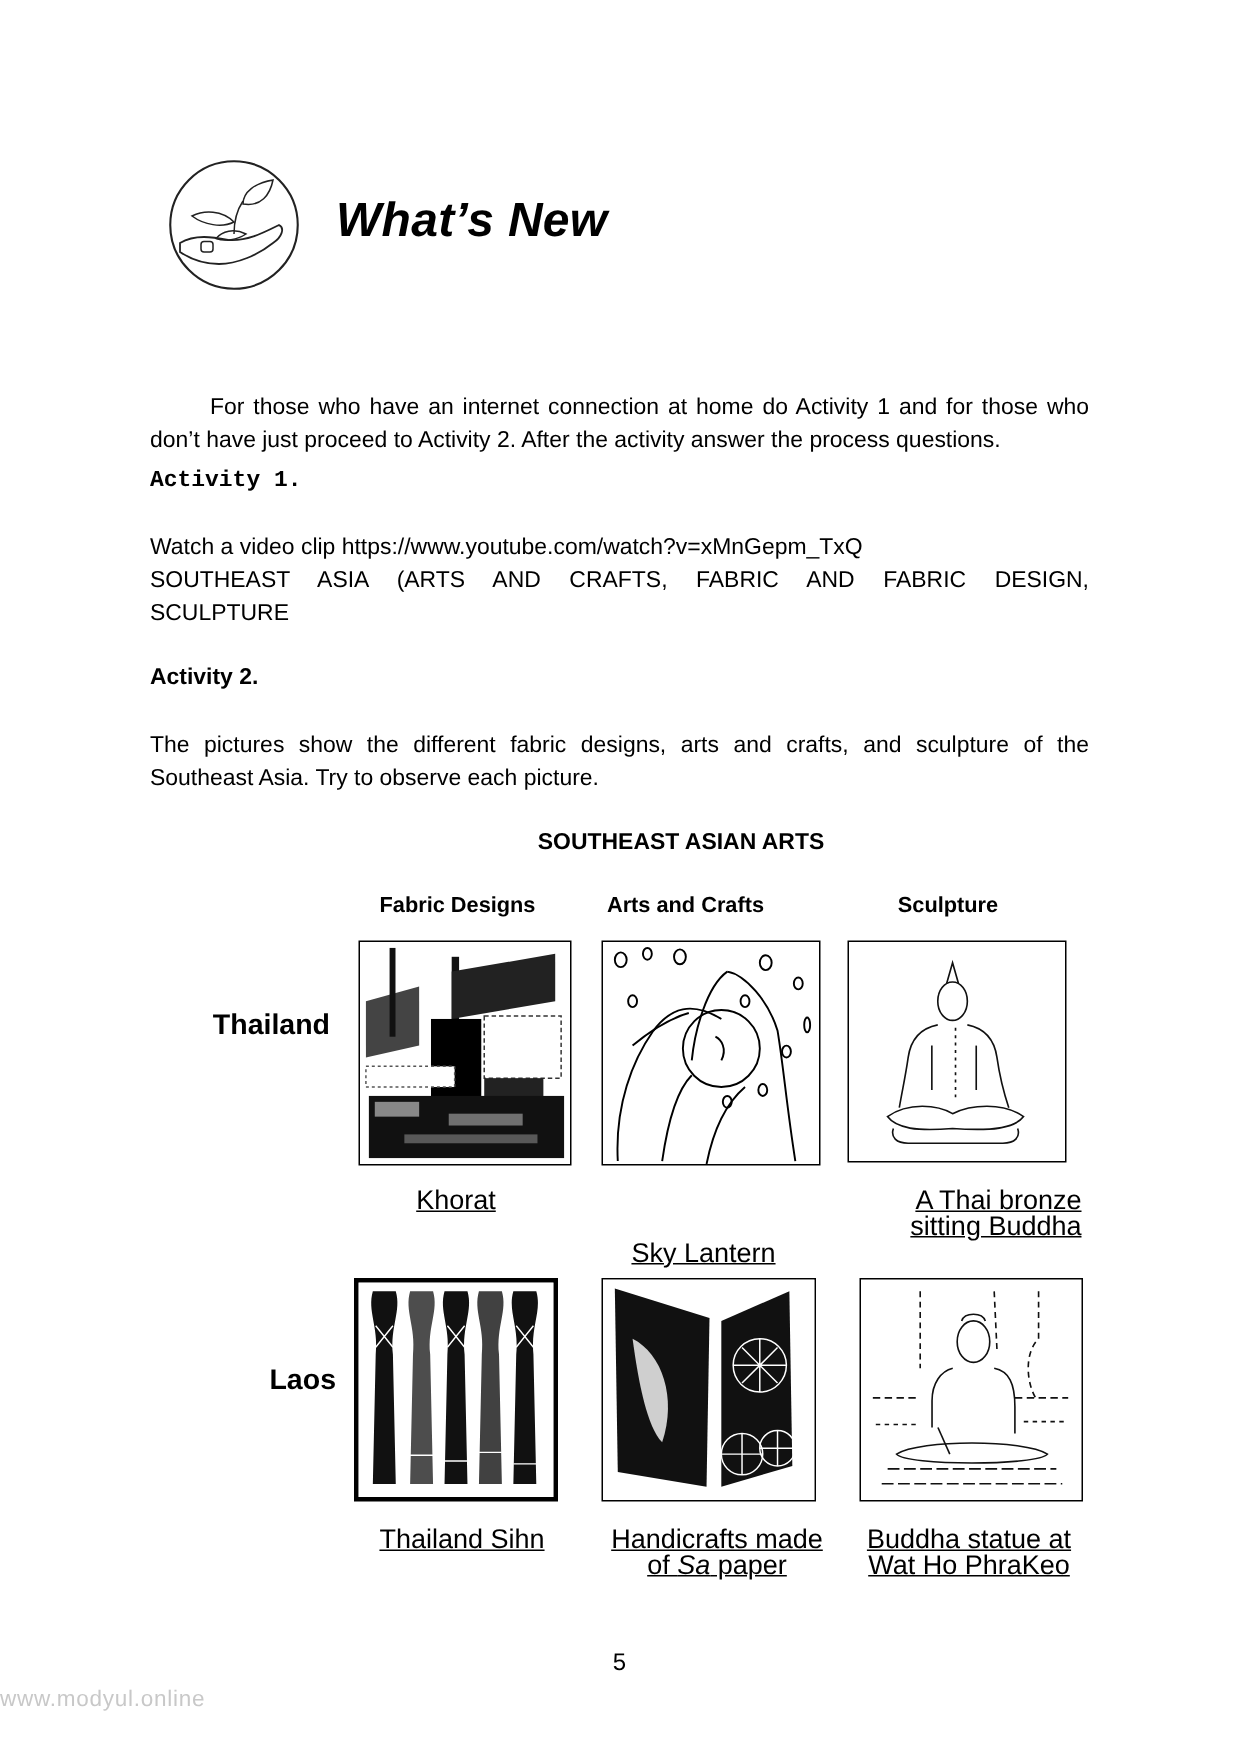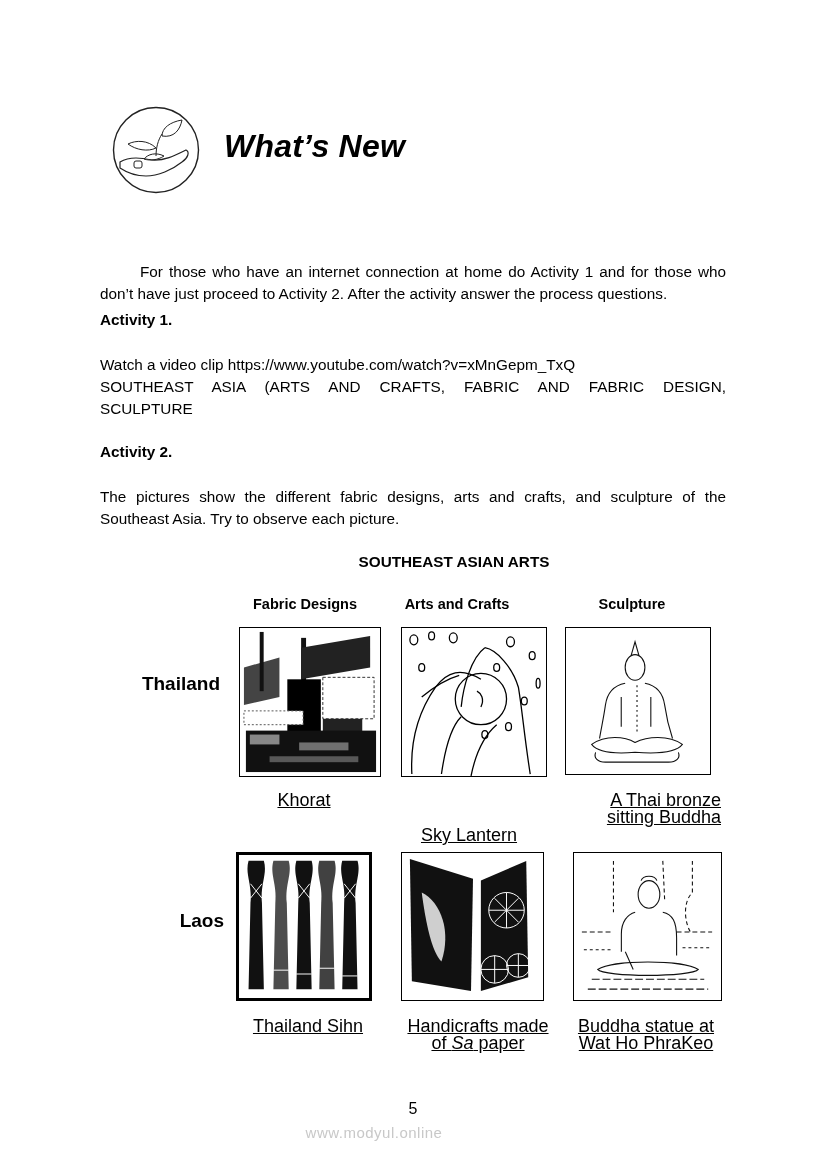--- a/index.html
+++ b/index.html
@@ -12,41 +12,41 @@
   .heading { left: 100px; font-size: 15.3px; font-weight: bold; }
   .line { left: 100px; width: 626px; font-size: 15.3px; line-height: 22px; }
   .justify-line { text-align: justify; text-align-last: justify; }
   .center-title { left: 0; width: 826px; text-align: center; font-size: 15.3px; font-weight: bold; }
   .colhead { font-size: 14.5px; font-weight: bold; text-align: center; width: 140px; }
   .rowlabel { font-size: 19px; font-weight: bold; text-align: right; width: 120px; }
   .frame { border: 1.5px solid #000; background: #fff; box-sizing: border-box; overflow: hidden; }
   .frame svg { width: 100%; height: 100%; display: block; }
   .caption { font-size: 18px; line-height: 17px; text-align: center; width: 160px; text-decoration: underline; }
   .pagenum { left: 0; width: 826px; text-align: center; font-size: 16px; top: 1100px; }
-  .watermark { left: 0; width: 748px; text-align: center; font-size: 15px; top: 1124px; color: #c8c8c8; letter-spacing: 0.5px; }
+  .watermark { left: 0; width: 748px; text-align: left; font-size: 15px; top: 1124px; color: #c8c8c8; letter-spacing: 0.5px; }
 </style>
 </head>
 <body>
 
 <div class="abs logo">
   <svg viewBox="0 0 88 88" width="88" height="88">
     <circle cx="44" cy="44" r="42.5" fill="none" stroke="#222" stroke-width="1.4"></circle>
     <path d="M8 56 C18 50 30 52 40 54 C52 55 62 50 74 44 C78 46 76 52 70 56 C60 64 46 70 34 70 C22 70 14 66 8 62 Z" fill="none" stroke="#222" stroke-width="1.2"></path>
     <rect x="22" y="55" width="8" height="7" rx="2" fill="none" stroke="#222" stroke-width="1"></rect>
     <path d="M32 53 C36 48 44 46 52 50 C46 54 38 55 32 53 Z" fill="none" stroke="#222" stroke-width="1"></path>
     <path d="M44 50 C44 42 46 34 50 28" fill="none" stroke="#222" stroke-width="1"></path>
     <path d="M50 30 C50 22 58 16 70 14 C68 24 62 32 50 30 Z" fill="none" stroke="#222" stroke-width="1"></path>
     <path d="M44 42 C36 34 24 34 16 38 C24 44 36 46 44 42 Z" fill="none" stroke="#222" stroke-width="1"></path>
   </svg>
 </div>
 <div class="abs title">What’s New</div>
 
 <div class="abs para indent" style="top:221px;margin-top:40px;">For those who have an internet connection at home do Activity 1 and for those who don’t have just proceed to Activity 2. After the activity answer the process questions.</div>
 
-<div class="abs heading" style="top:311px;">Activity 1.</div>
+<div class="abs heading" style="top:311px;font-family:Liberation Mono, monospace;">Activity 1.</div>
 <div class="abs line" style="top:354px;">Watch a video clip https://www.youtube.com/watch?v=xMnGepm_TxQ</div>
 <div class="abs line justify-line" style="top:376px;">SOUTHEAST ASIA (ARTS AND CRAFTS, FABRIC AND FABRIC DESIGN,</div>
 <div class="abs line" style="top:398px;">SCULPTURE</div>
 
 <div class="abs heading" style="top:443px;">Activity 2.</div>
 <div class="abs para" style="top:486px;">The pictures show the different fabric designs, arts and crafts, and sculpture of the Southeast Asia. Try to observe each picture.</div>
 
 <div class="abs center-title" style="top:553px;padding-left:41px;">SOUTHEAST ASIAN ARTS</div>
 
 <div class="abs colhead" style="left:235px; top:596px;">Fabric Designs</div>

